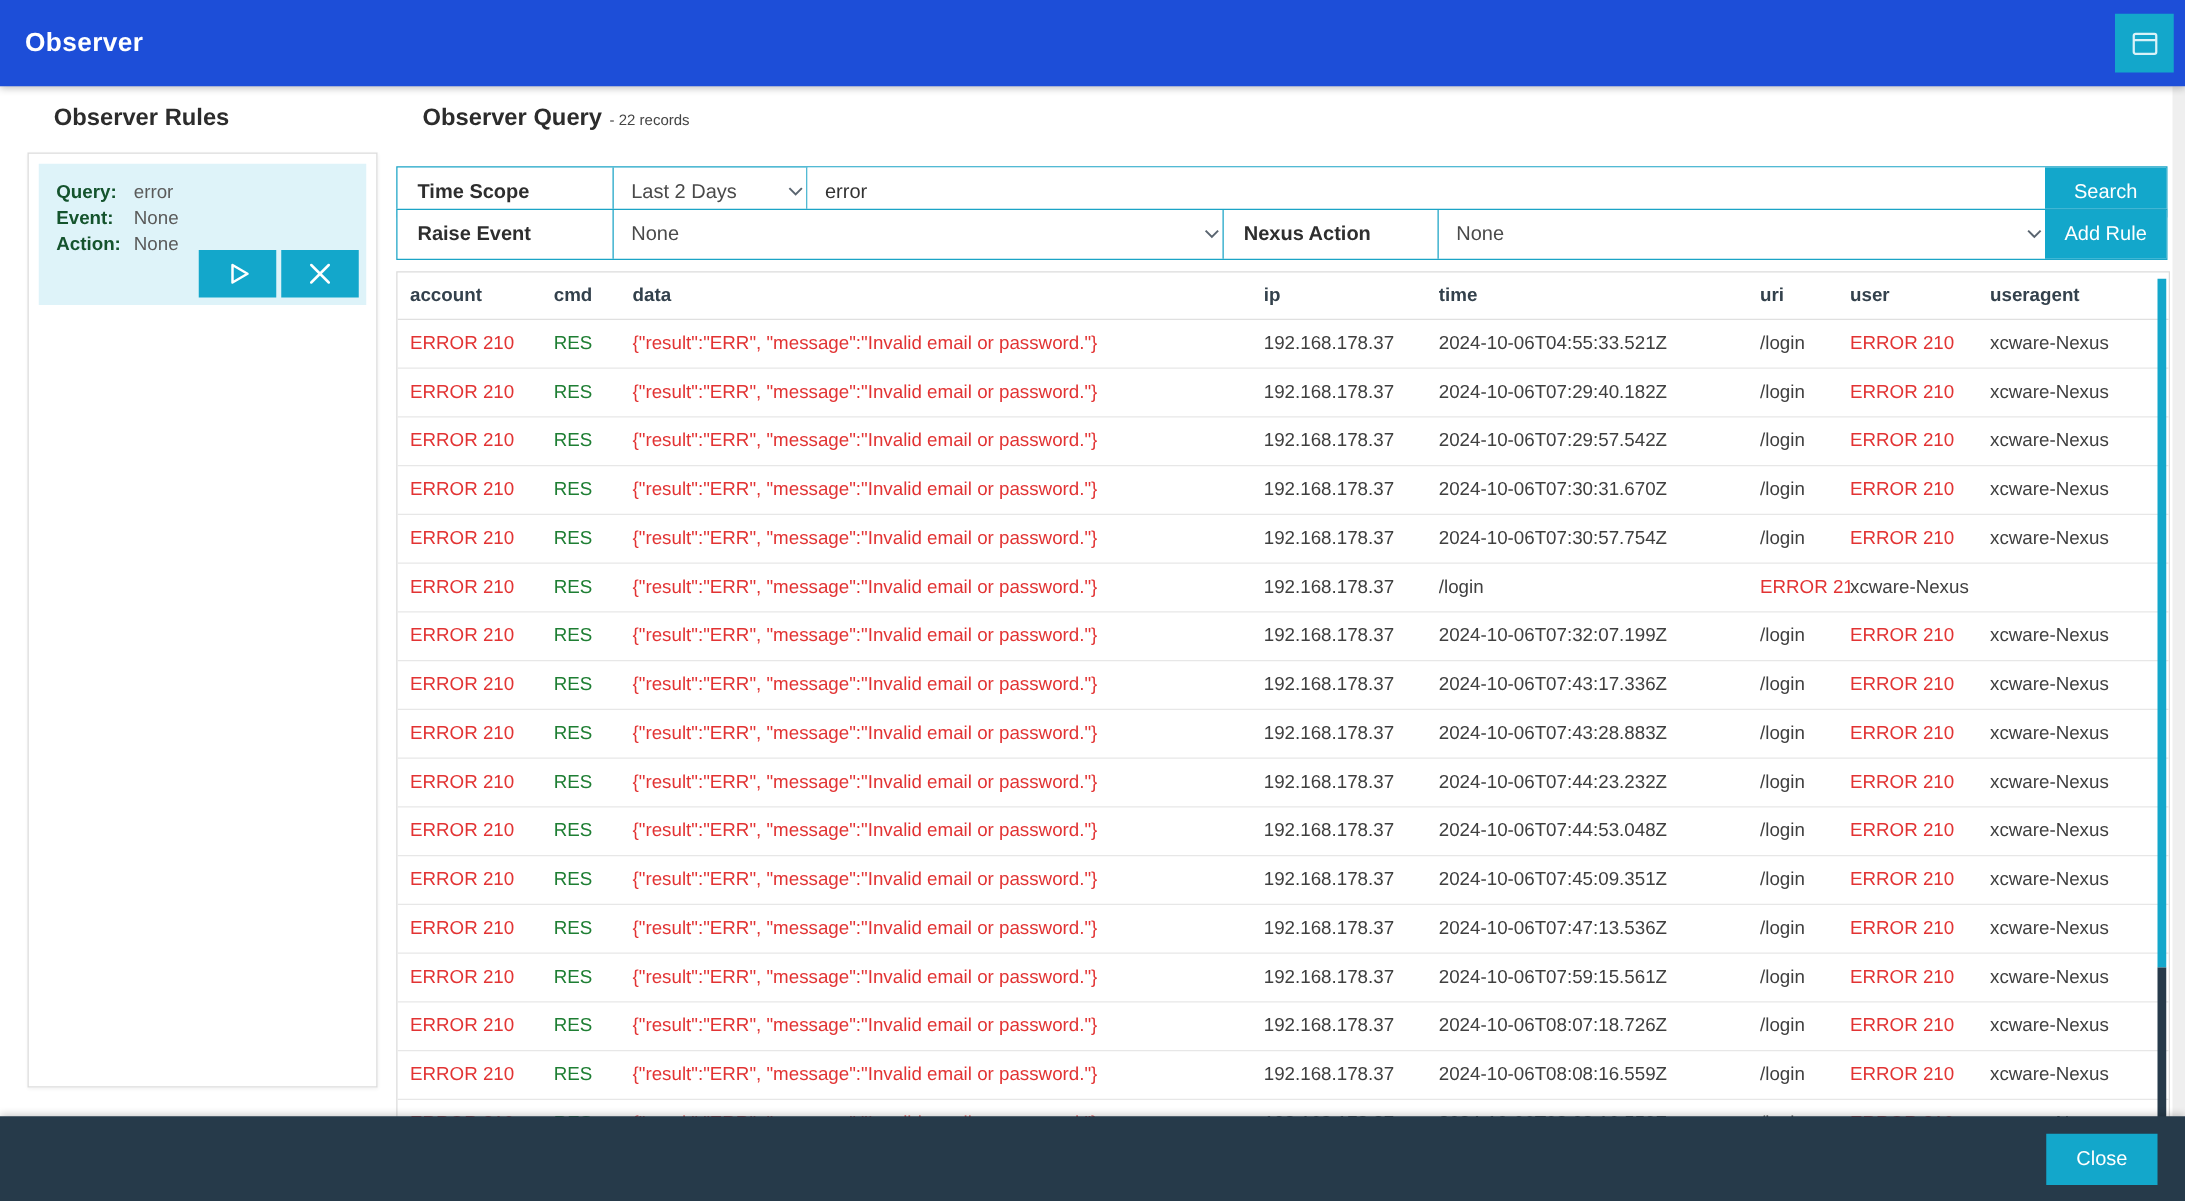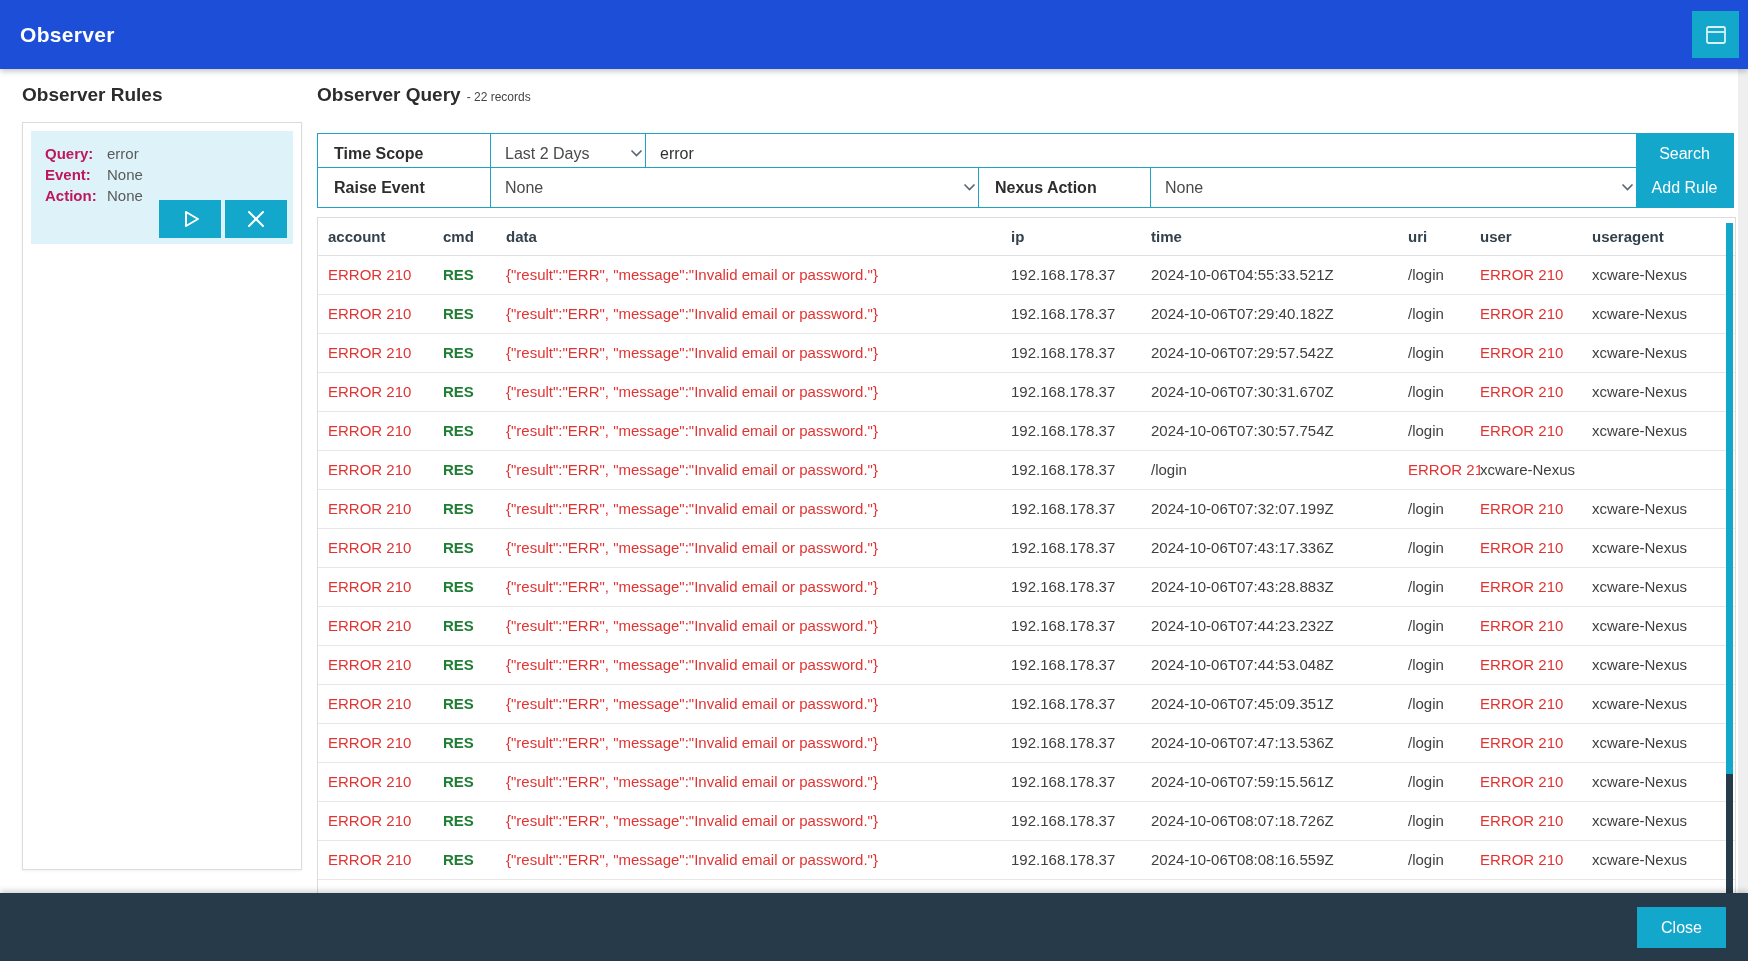--- a/index.html
+++ b/index.html
@@ -19,33 +19,33 @@
   .hdr-title{color:#ffffff;font-size:21px;font-weight:700;margin-left:20px;letter-spacing:.3px;}
   .hdr-btn{
     position:absolute;right:9px;top:11px;width:47px;height:47px;border:0;cursor:pointer;
     background:#13a7cb;display:flex;align-items:center;justify-content:center;padding:0;
   }
 
   
   .page-scroll{position:absolute;right:0;top:69px;bottom:68px;width:10px;background:#efefef;}
 
   
-  .sec-title{position:absolute;top:84px;font-size:19px;font-weight:700;color:#2c2c2c;}
+  .sec-title{position:absolute;top:84px;font-size:19px;font-weight:700;color:#2c2c2c;margin-left:21px;}
   .rules-title{left:22px;}
   .rules-box{
     position:absolute;left:22px;top:122px;width:280px;height:748px;
     background:#fff;border:1px solid #dcdcdc;box-sizing:border-box;
     box-shadow:0 1px 3px rgba(0,0,0,.06);
   }
   .rule-card{
     position:absolute;left:8px;right:8px;top:8px;height:113px;
     background:#def3f9;box-sizing:border-box;padding:12px 0 0 14px;
   }
   .rc-row{display:flex;font-size:15px;line-height:21px;}
-  .rc-label{width:62px;font-weight:700;color:#be185d;}
+  .rc-label{width:62px;font-weight:700;color:#14532d;}
   .rc-val{color:#5a5a5a;}
   .rc-btns{position:absolute;right:6px;bottom:6px;display:flex;gap:4px;}
   .rc-btn{
     width:62px;height:38px;border:0;background:#13a7cb;cursor:pointer;
     display:flex;align-items:center;justify-content:center;padding:0;
   }
 
   
   .query-title{left:317px;}
   .query-title .sub{font-weight:400;color:#444;font-size:12px;margin-left:6px;}
@@ -82,21 +82,21 @@
   .thead,.trow{
     display:grid;
     grid-template-columns:115px 63px 505px 140px 257px 72px 112px 1fr;
     padding-left:10px;
   }
   .thead{height:37px;line-height:37px;border-bottom:1px solid #e0e0e0;}
   .th{font-size:15px;font-weight:700;color:#33414c;white-space:nowrap;overflow:hidden;}
   .trow{height:38px;line-height:38px;border-bottom:1px solid #e7e7e7;}
   .td{font-size:15px;white-space:nowrap;overflow:hidden;color:#3f3f3f;}
   .red{color:#e23333;}
-  .green{color:#1e7e33;font-weight:bold;}
+  .green{color:#1e7e33;}
 
   
   .tscroll{position:absolute;top:5px;bottom:10px;right:2px;width:7px;}
   .tthumb{position:absolute;top:0;left:0;right:0;height:74.5%;background:#13a7cb;}
   .ttrack{position:absolute;bottom:0;left:0;right:0;height:25.5%;background:#263a4a;}
 
   
   .ftr{
     position:absolute;left:0;right:0;bottom:0;height:68px;background:#263a4a;
     box-shadow:0 -2px 6px rgba(0,0,0,.2);

